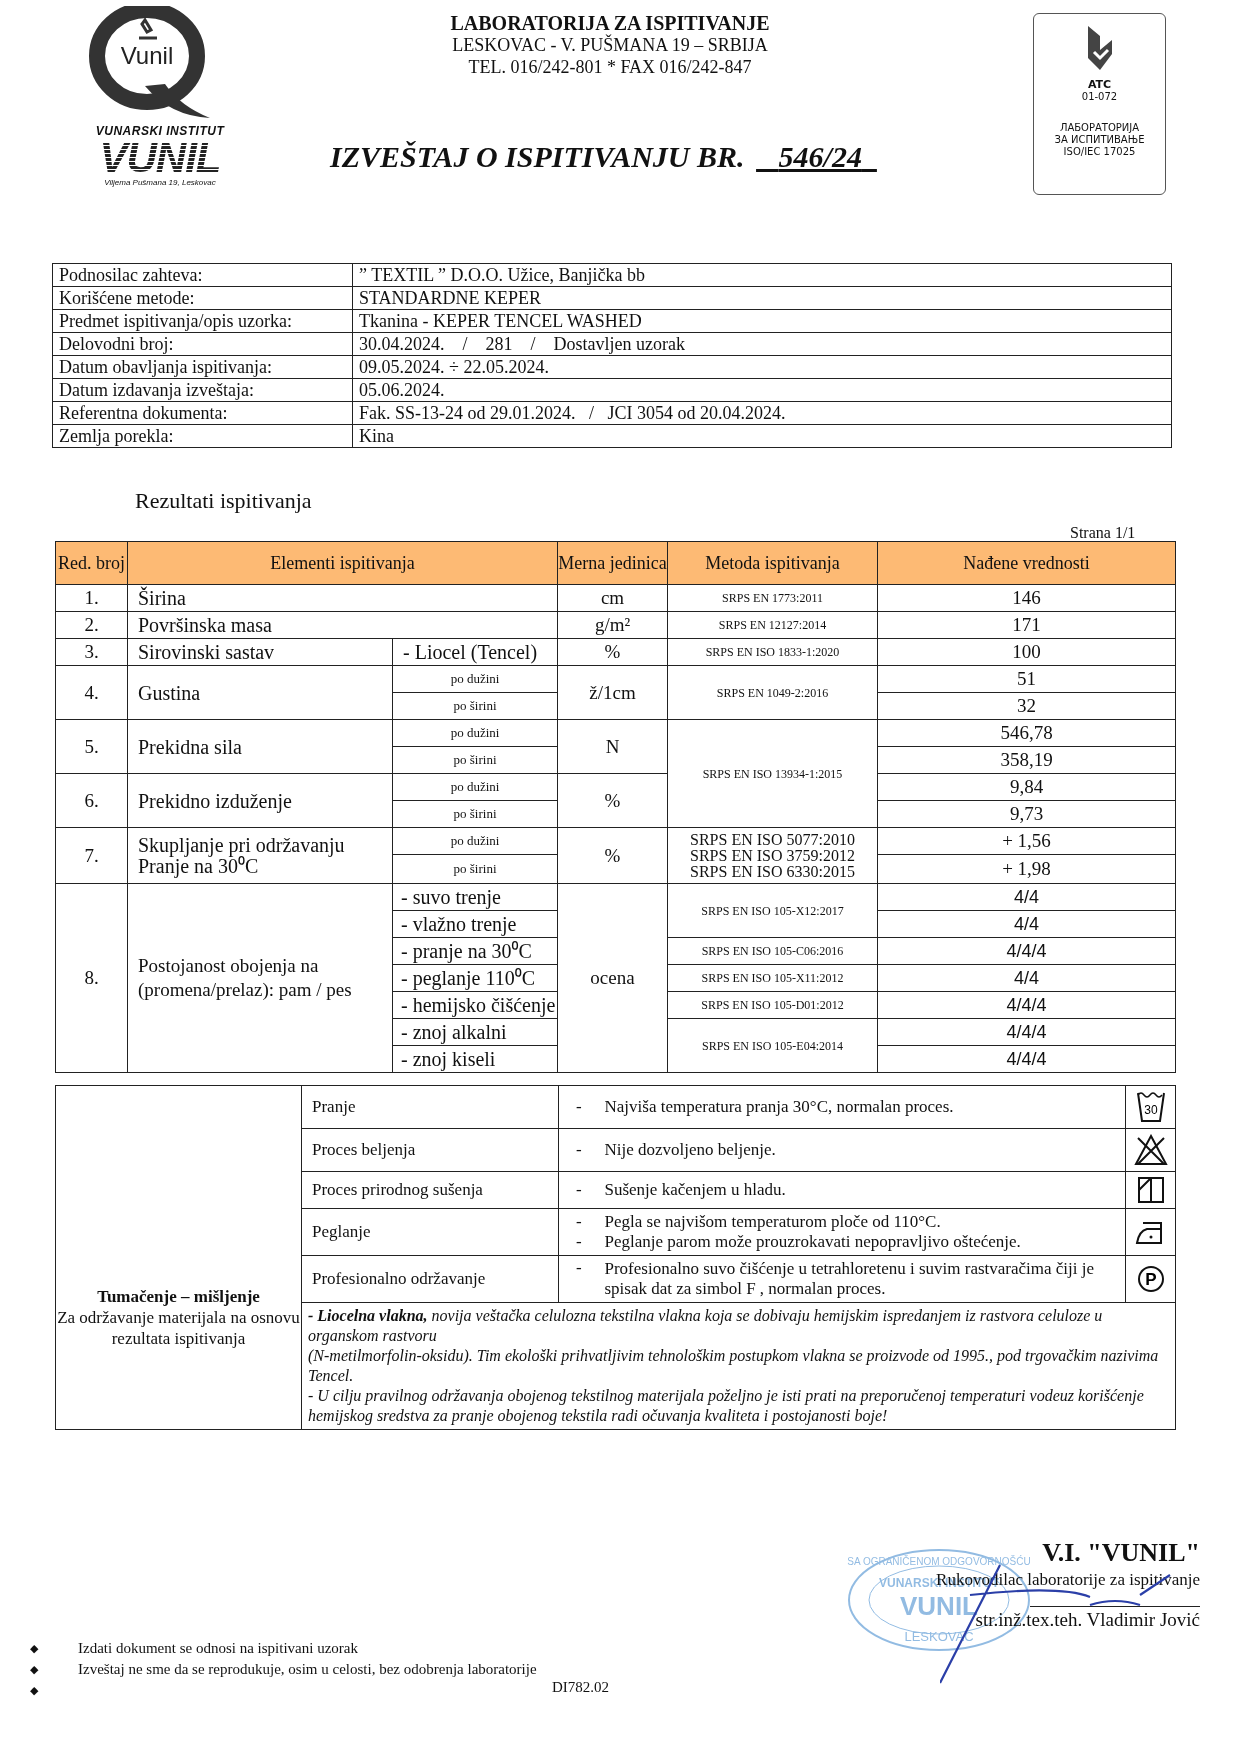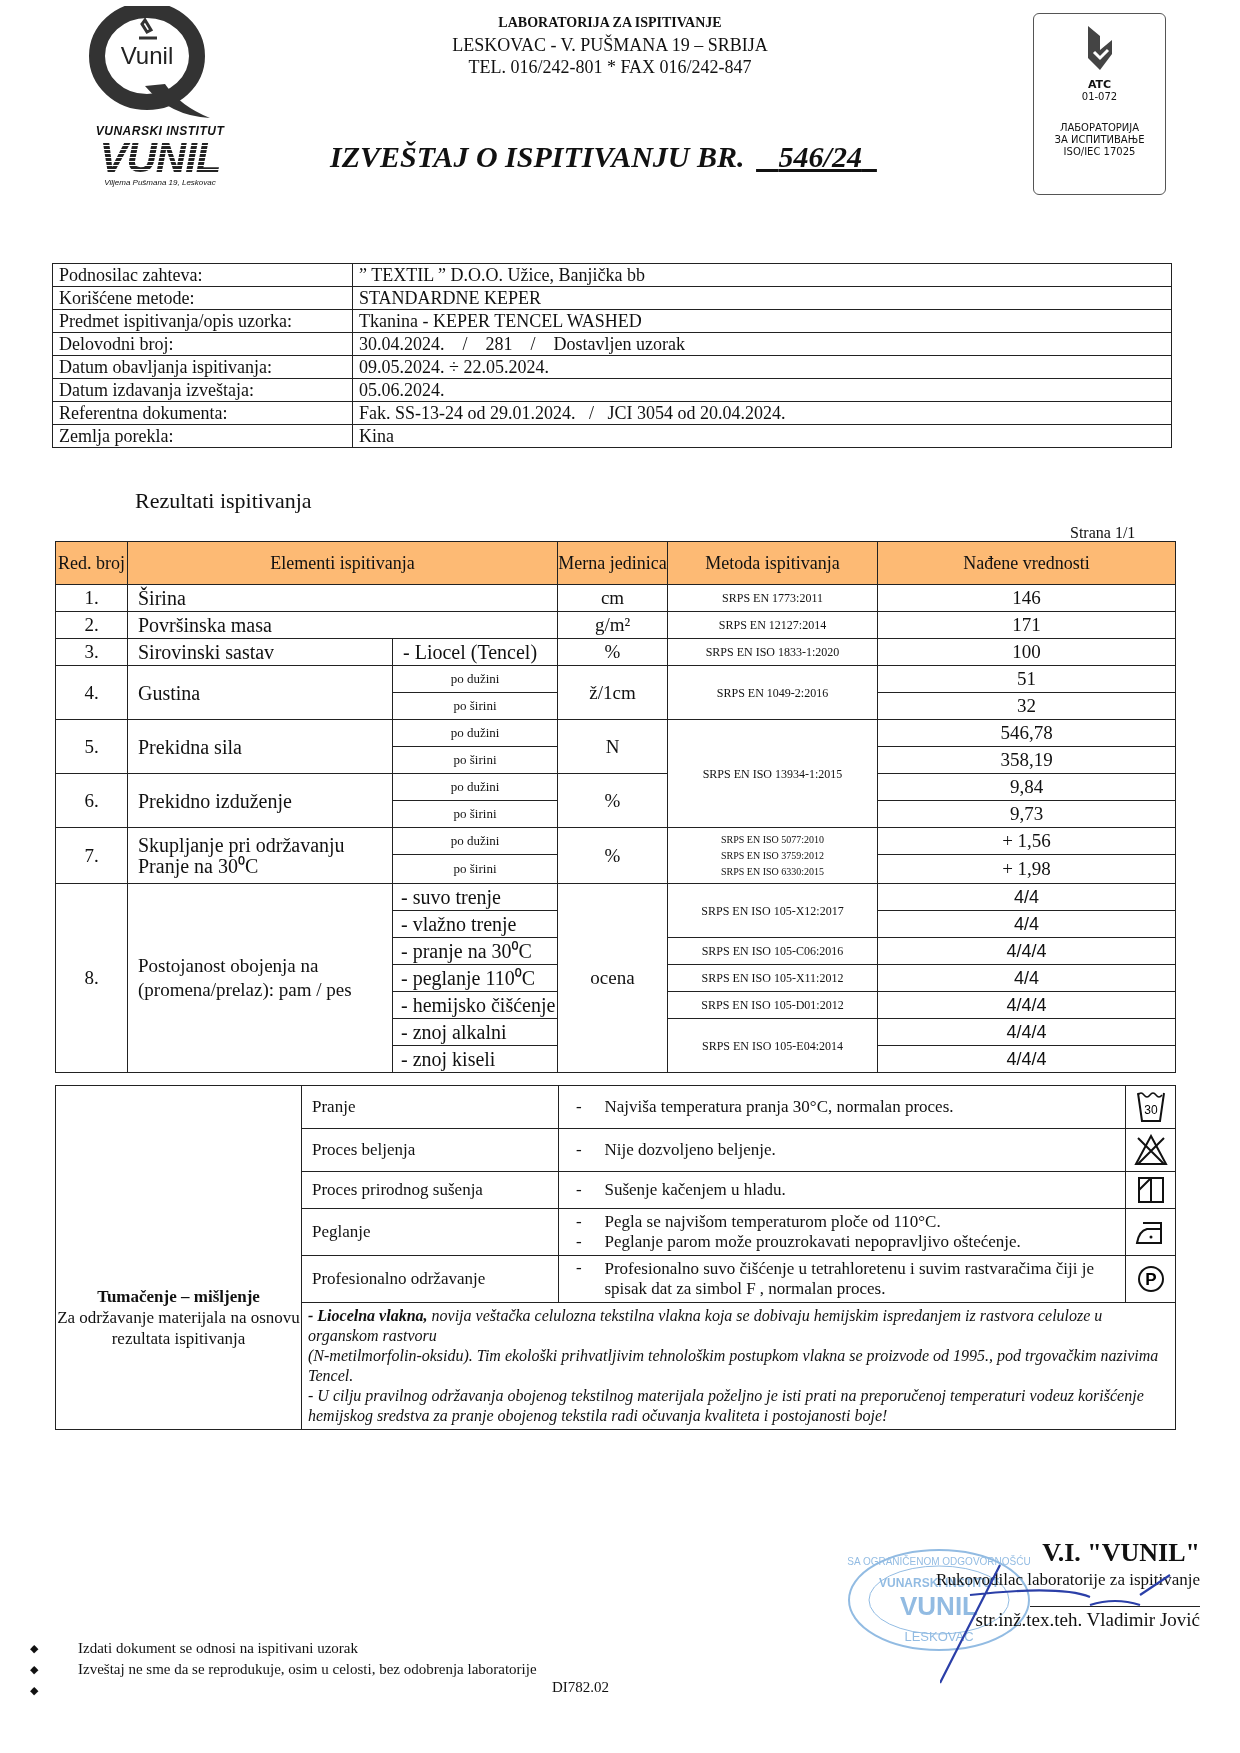--- a/index.html
+++ b/index.html
@@ -7,21 +7,21 @@
   .abs{position:absolute;}
   
   .logo-q{left:85px;top:6px;width:130px;height:118px;}
   .logo-text{left:80px;top:124px;width:160px;text-align:center;}
   .logo-text .small{font-family:"Liberation Sans",sans-serif;font-style:italic;font-size:12px;font-weight:bold;letter-spacing:0.5px;}
   .logo-text .big{font-family:"Liberation Sans",sans-serif;font-style:italic;font-weight:900;font-size:42px;line-height:40px;letter-spacing:-1px;color:#222;
      background:repeating-linear-gradient(to bottom,#222 0 3px,#fff 3px 4px);-webkit-background-clip:text;background-clip:text;color:transparent;}
   .logo-text .addr{font-family:"Liberation Sans",sans-serif;font-style:italic;font-size:8px;}
   .hdr{left:300px;top:12px;width:620px;text-align:center;}
   .hdr .t1{font-weight:bold;font-size:29px;line-height:32px;}
-  .hdr .t2{font-weight:bold;font-size:14px;line-height:22px;}
+  .hdr .t2{font-weight:bold;font-size:20px;line-height:22px;}
   .hdr .t3{font-size:18px;line-height:22px;}
   .report-title{left:330px;top:140px;font-size:30px;font-weight:bold;font-style:italic;white-space:nowrap;}
   .report-title .num{text-decoration:underline;display:inline-block;padding:0 4px;}
   .atc{left:1033px;top:13px;width:131px;height:180px;border:1px solid #555;border-radius:6px;text-align:center;font-family:"DejaVu Sans",sans-serif;}
   .atc .a1{font-size:11px;font-weight:bold;margin-top:2px;}
   .atc .a2{font-size:10px;}
   .atc .a3{font-size:10px;margin-top:20px;line-height:12px;}
   .atc .a4{font-size:10px;}
   
   table{border-collapse:collapse;}
@@ -31,21 +31,21 @@
   .sect{left:135px;top:488px;font-size:22px;}
   .page{left:1070px;top:524px;font-size:16px;}
   
   .res{left:55px;top:541px;width:1120px;table-layout:fixed;}
   .res td,.res th{border:1.3px solid #222;text-align:center;padding:0;font-weight:normal;}
   .res th{background:#fdba74;font-size:18px;line-height:20px;height:42px;}
   .res td{font-size:19px;height:26px;line-height:22px;}
   .res td.el{text-align:left;padding-left:10px;font-size:20px;}
   .res td.sub{font-size:13px;height:23px;}
   .res td.m{font-size:12px;}
-  .res td.m2{font-size:10px;line-height:16px;}
+  .res td.m2{font-size:16px;line-height:16px;}
   .res td.cf{text-align:left;padding-left:8px;font-size:20px;height:26px;}
   .res td.val{font-family:"Liberation Serif",serif;}
   .res td.valsans{font-family:"Liberation Sans",sans-serif;font-size:18px;}
   
   .care{left:55px;top:1085px;width:1120px;table-layout:fixed;}
   .care td{border:1.3px solid #222;font-size:17px;vertical-align:middle;}
   .care td.lab{padding-left:10px;height:40px;}
   .care td.dash{text-align:center;border-right:none;}
   .care td.txt{border-left:none;padding-left:6px;line-height:20px;}
   .care td.ico{}

